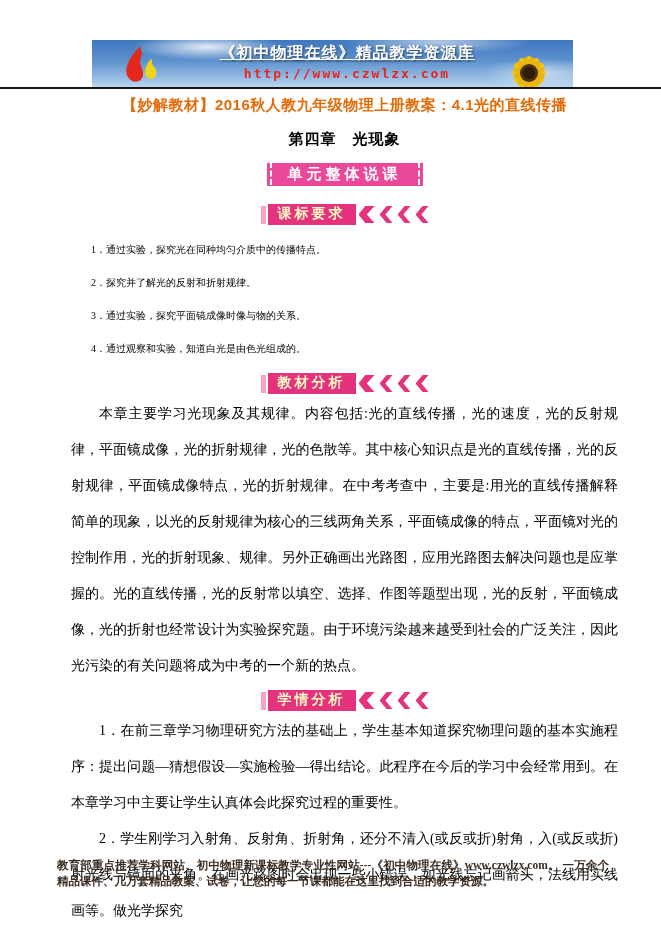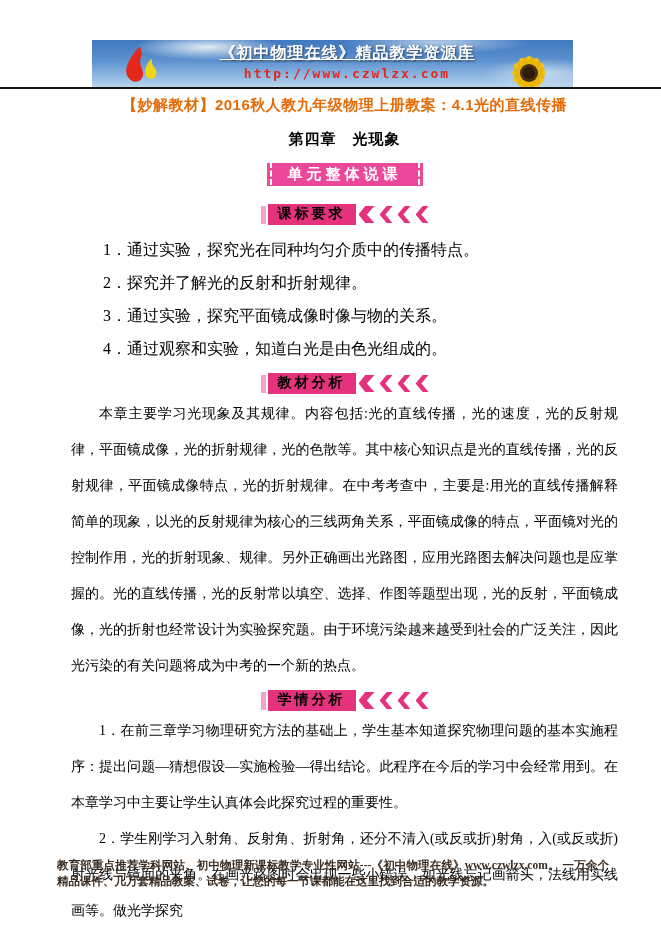--- a/index.html
+++ b/index.html
@@ -30,28 +30,28 @@
   .chapter{margin-top:15px;text-align:center;font-size:15px;font-weight:600;letter-spacing:1px;}
 
   .unit-badge-row{margin-top:14px;text-align:center;}
   .unit-badge{display:inline-block;background:#ec4899;padding:2px 3px;}
   .unit-badge-inner{border-left:2px dashed #fff;border-right:2px dashed #fff;padding:3px 16px;
         color:#fff;font-family:"Liberation Sans","DejaVu Sans",sans-serif;font-weight:bold;
         font-size:15px;letter-spacing:4px;}
 
   .sec-head{display:flex;justify-content:center;align-items:center;}
   .stripe{width:5px;height:18px;background:#f6a3c6;margin-right:2px;}
-  .sec-badge{background:#e5327d;color:#000000;font-family:Liberation Sans, sans-serif;
+  .sec-badge{background:#e5327d;color:#fef9c3;font-family:Liberation Sans, sans-serif;
         font-weight:bold;font-size:14px;letter-spacing:3px;padding:1px 10px 2px;}
   .chev{width:13px;height:17px;background:#e5327d;margin-left:5px;
         clip-path:polygon(55% 0,100% 0,45% 50%,100% 100%,55% 100%,0 50%);}
   .chev.first{width:16px;margin-left:3px;
         clip-path:polygon(42% 0,100% 0,52% 50%,100% 100%,42% 100%,0 50%);}
 
-  .list{margin:8px 57px 0;line-height:33px;font-size:16px;}
+  .list{margin:8px 57px 0;line-height:33px;font-size:10px;}
   .list div{white-space:nowrap;text-indent:2em;}
   .para{margin:2px 57px 0;line-height:36px;font-size:14px;text-align:justify;text-indent:2em;}
   .para.tight{margin-top:0;}
 
   .sh1{margin-top:18px;}
   .sh2{margin-top:8px;}
   .sh3{margin-top:6px;}
 
   .footer{position:absolute;left:57px;top:857px;width:552px;font-size:11.5px;font-weight:bold;
         color:#3a2b20;line-height:16px;text-align:justify;}

